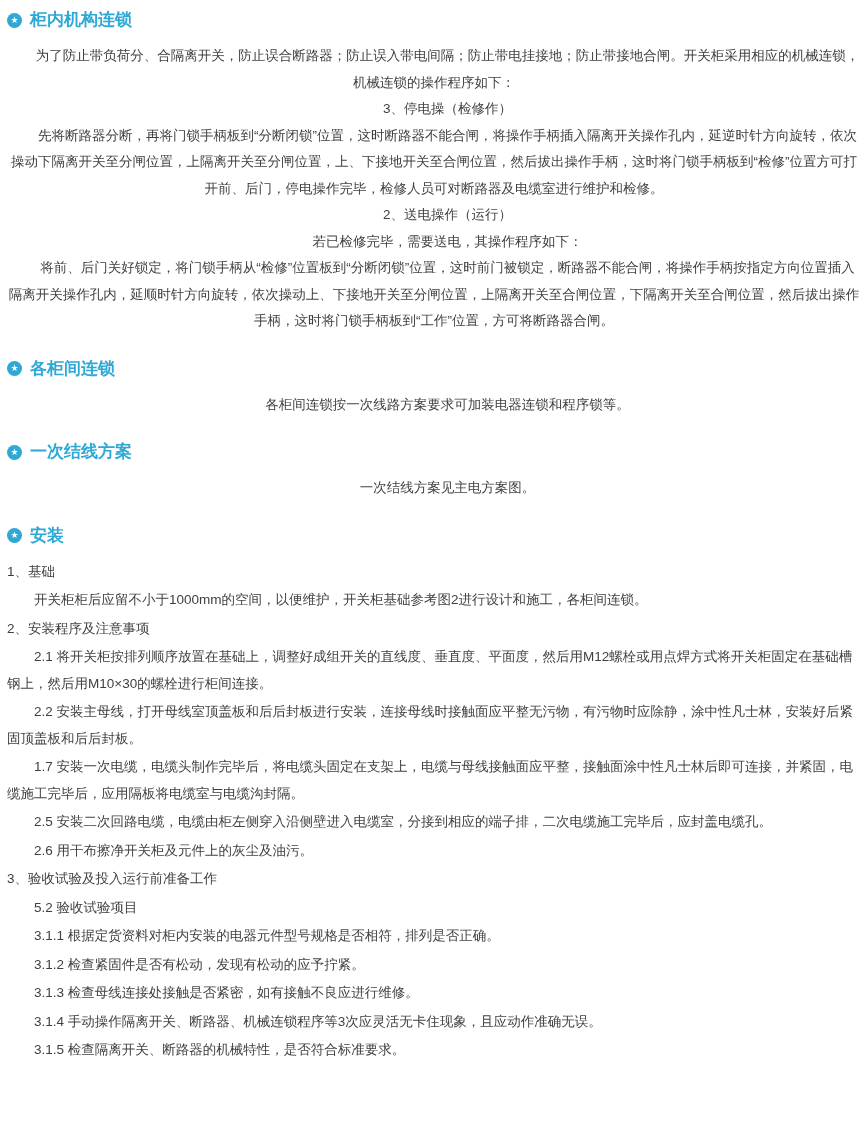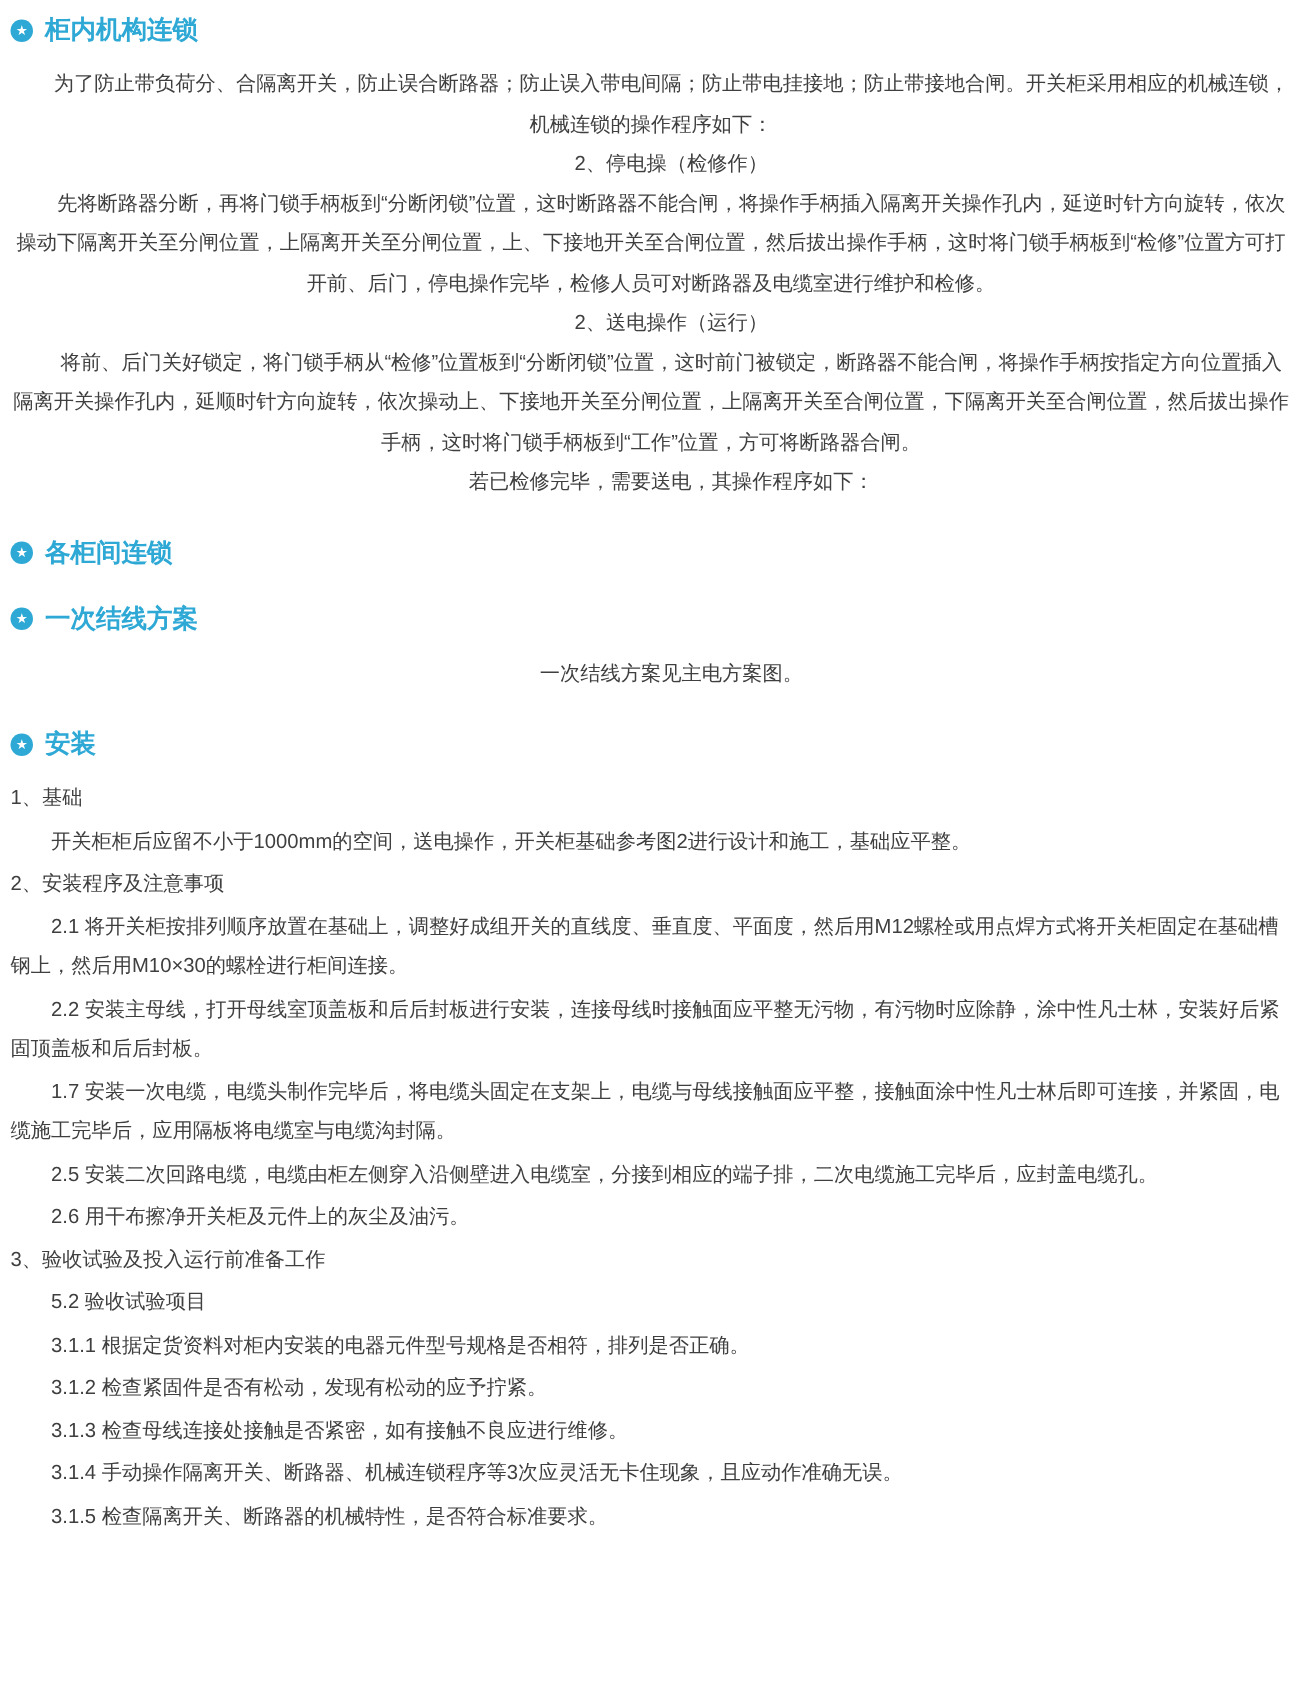--- a/index.html
+++ b/index.html
@@ -35,47 +35,50 @@
 <body>
 
 <div class="page">
 
   <div class="sec-heading first">
     <span class="h-icon">★</span>
     <span>柜内机构连锁</span>
   </div>
   <div class="body-text">
     <p class="indent">为了防止带负荷分、合隔离开关，防止误合断路器；防止误入带电间隔；防止带电挂接地；防止带接地合闸。开关柜采用相应的机械连锁，机械连锁的操作程序如下：</p>
-    <p class="indent">2、停电操（检修作）</p>
+    <p class="indent">3、停电操（检修作）</p>
     <p class="indent">先将断路器分断，再将门锁手柄板到“分断闭锁”位置，这时断路器不能合闸，将操作手柄插入隔离开关操作孔内，延逆时针方向旋转，依次操动下隔离开关至分闸位置，上隔离开关至分闸位置，上、下接地开关至合闸位置，然后拔出操作手柄，这时将门锁手柄板到“检修”位置方可打开前、后门，停电操作完毕，检修人员可对断路器及电缆室进行维护和检修。</p>
     <p class="indent">2、送电操作（运行）</p>
+    <p class="indent">若已检修完毕，需要送电，其操作程序如下：</p>
     <p class="indent">将前、后门关好锁定，将门锁手柄从“检修”位置板到“分断闭锁”位置，这时前门被锁定，断路器不能合闸，将操作手柄按指定方向位置插入隔离开关操作孔内，延顺时针方向旋转，依次操动上、下接地开关至分闸位置，上隔离开关至合闸位置，下隔离开关至合闸位置，然后拔出操作手柄，这时将门锁手柄板到“工作”位置，方可将断路器合闸。</p>
-    <p class="indent">若已检修完毕，需要送电，其操作程序如下：</p>
   </div>
 
   <div class="sec-heading">
     <span class="h-icon">★</span>
     <span>各柜间连锁</span>
+  </div>
+  <div class="body-text">
+    <p class="indent">各柜间连锁按一次线路方案要求可加装电器连锁和程序锁等。</p>
   </div>
 
   <div class="sec-heading">
     <span class="h-icon">★</span>
     <span>一次结线方案</span>
   </div>
   <div class="body-text">
     <p class="indent">一次结线方案见主电方案图。</p>
   </div>
 
   <div class="sec-heading">
     <span class="h-icon">★</span>
     <span>安装</span>
   </div>
   <div class="install">
     <p class="lvl0">1、基础</p>
-    <p class="lvl1">开关柜柜后应留不小于1000mm的空间，送电操作，开关柜基础参考图2进行设计和施工，基础应平整。</p>
+    <p class="lvl1">开关柜柜后应留不小于1000mm的空间，以便维护，开关柜基础参考图2进行设计和施工，各柜间连锁。</p>
     <p class="lvl0">2、安装程序及注意事项</p>
     <p class="lvl1">2.1 将开关柜按排列顺序放置在基础上，调整好成组开关的直线度、垂直度、平面度，然后用M12螺栓或用点焊方式将开关柜固定在基础槽钢上，然后用M10×30的螺栓进行柜间连接。</p>
     <p class="lvl1">2.2 安装主母线，打开母线室顶盖板和后后封板进行安装，连接母线时接触面应平整无污物，有污物时应除静，涂中性凡士林，安装好后紧固顶盖板和后后封板。</p>
     <p class="lvl1">1.7 安装一次电缆，电缆头制作完毕后，将电缆头固定在支架上，电缆与母线接触面应平整，接触面涂中性凡士林后即可连接，并紧固，电缆施工完毕后，应用隔板将电缆室与电缆沟封隔。</p>
     <p class="lvl1">2.5 安装二次回路电缆，电缆由柜左侧穿入沿侧壁进入电缆室，分接到相应的端子排，二次电缆施工完毕后，应封盖电缆孔。</p>
     <p class="lvl1">2.6 用干布擦净开关柜及元件上的灰尘及油污。</p>
     <p class="lvl0">3、验收试验及投入运行前准备工作</p>
     <p class="lvl1">5.2 验收试验项目</p>
     <p class="lvl1">3.1.1 根据定货资料对柜内安装的电器元件型号规格是否相符，排列是否正确。</p>
     <p class="lvl1">3.1.2 检查紧固件是否有松动，发现有松动的应予拧紧。</p>

